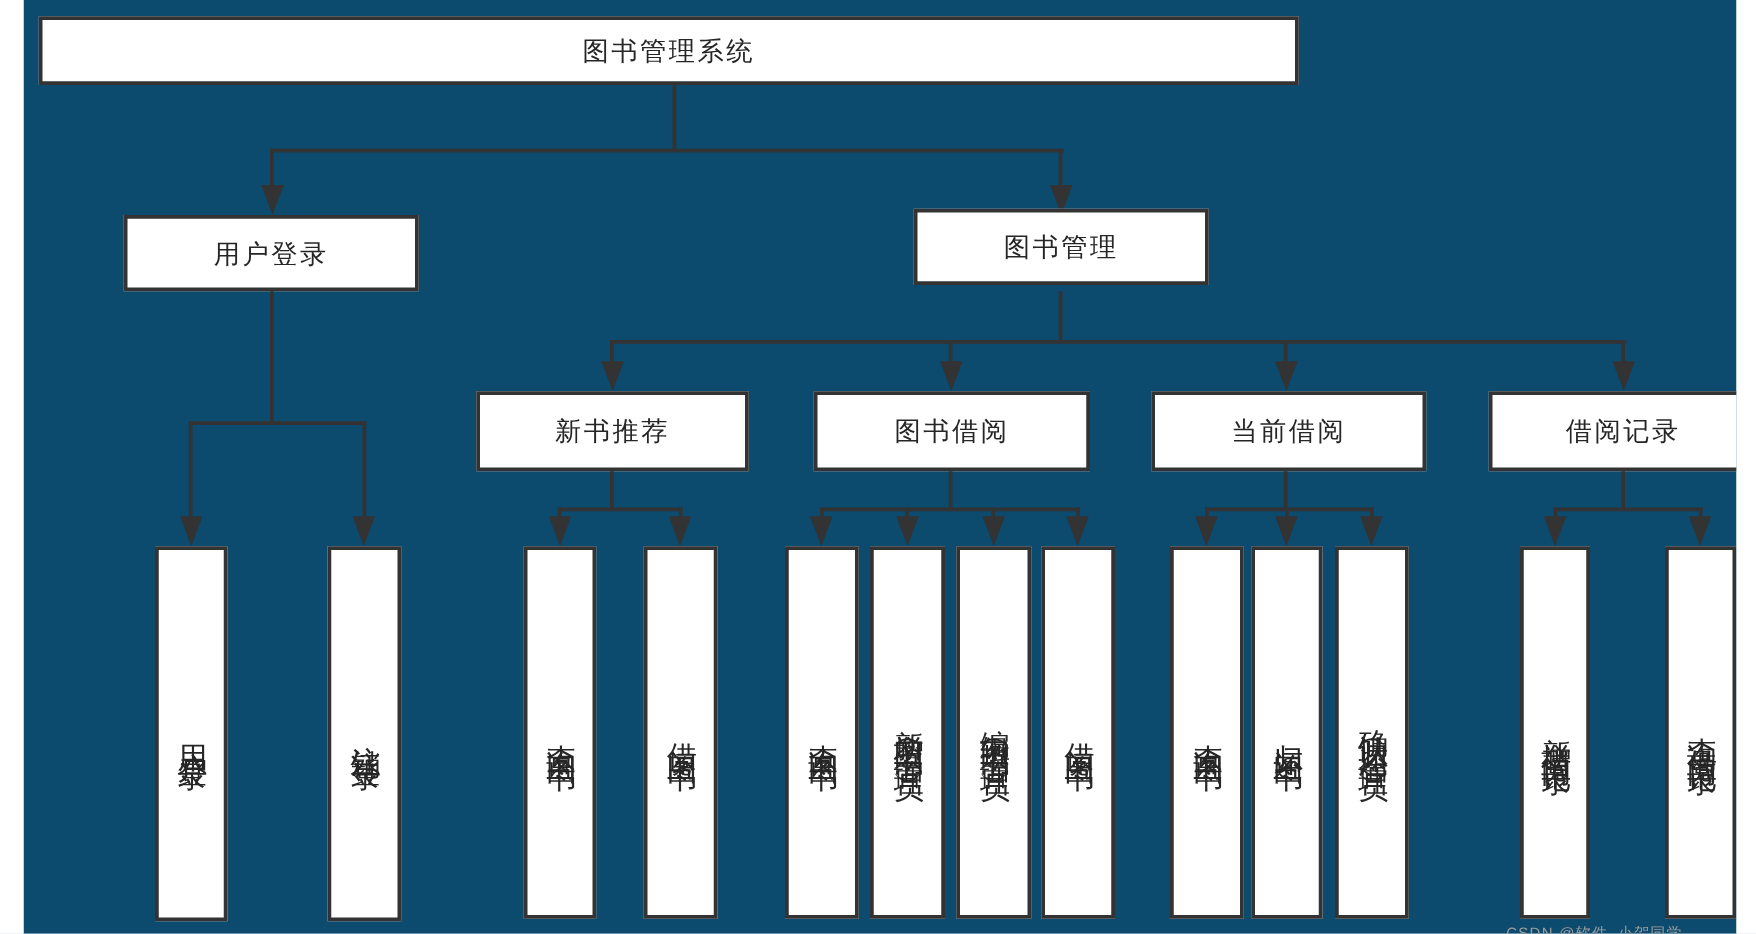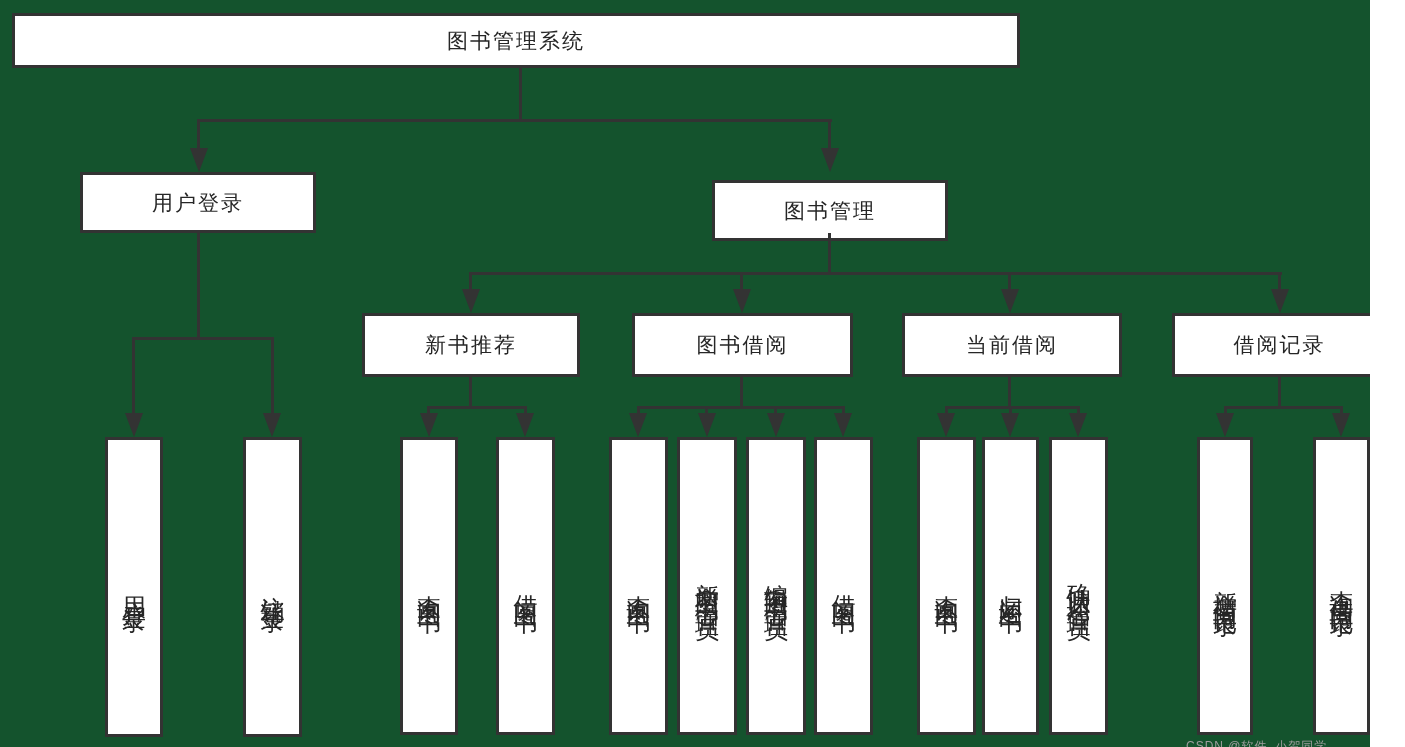--- a/index.html
+++ b/index.html
@@ -1,17 +1,17 @@
 <!DOCTYPE html>
 <html><head>
 <meta charset="utf-8">
 <style>
   html,body{margin:0;padding:0;background:#fff;}
-  .canvas{position:relative;width:1370px;height:747px;background:#14532d;overflow:hidden;
-          font-family:"Liberation Sans","DejaVu Sans",sans-serif;color:#262626;}
+  .canvas{position:relative;width:1370px;height:747px;background:#0c4a6e;overflow:hidden;
+          font-family:"Liberation Sans","DejaVu Sans",sans-serif;color:#262626;margin-left:19px;}
   .box{position:absolute;box-sizing:border-box;border:3px solid #333333;background:#ffffff;
        display:flex;align-items:center;justify-content:center;text-align:center;}
   .hbox{font-size:21px;letter-spacing:2px;}
   .vbox{writing-mode:vertical-lr;text-orientation:mixed;font-size:24px;letter-spacing:5px;line-height:1;}
   .vline{position:absolute;width:3px;background:#333333;}
   .hline{position:absolute;height:3px;background:#333333;}
   .arrow{position:absolute;width:0;height:0;border-left:9px solid transparent;
          border-right:9px solid transparent;border-top:24px solid #333333;}
   .watermark{position:absolute;left:1186px;top:738px;font-size:12px;color:#9e9e9e;
              letter-spacing:1px;white-space:nowrap;z-index:5;}
@@ -28,21 +28,21 @@
   <div class="vline" style="left:519px;top:68px;height:53px;"></div>
   <div class="hline" style="left:197px;top:119px;width:635px;"></div>
   <div class="vline" style="left:197px;top:119px;height:33px;"></div>
   <div class="arrow" style="left:190px;top:148px;"></div>
   <div class="vline" style="left:828px;top:119px;height:33px;"></div>
   <div class="arrow" style="left:821px;top:148px;"></div>
 
   <div class="box hbox" style="left:80px;top:172px;width:236px;height:61px;">
     <span>用户登录</span>
   </div>
-  <div class="box hbox" style="left:712px;top:180px;width:236px;height:61px;">
+  <div class="box hbox" style="left:712px;top:167px;width:236px;height:61px;">
     <span>图书管理</span>
   </div>
 
   <div class="vline" style="left:197px;top:233px;height:106px;"></div>
   <div class="hline" style="left:132px;top:337px;width:142px;"></div>
   <div class="vline" style="left:132px;top:337px;height:78px;"></div>
   <div class="arrow" style="left:125px;top:413px;"></div>
   <div class="vline" style="left:271px;top:337px;height:78px;"></div>
   <div class="arrow" style="left:263px;top:413px;"></div>
 

